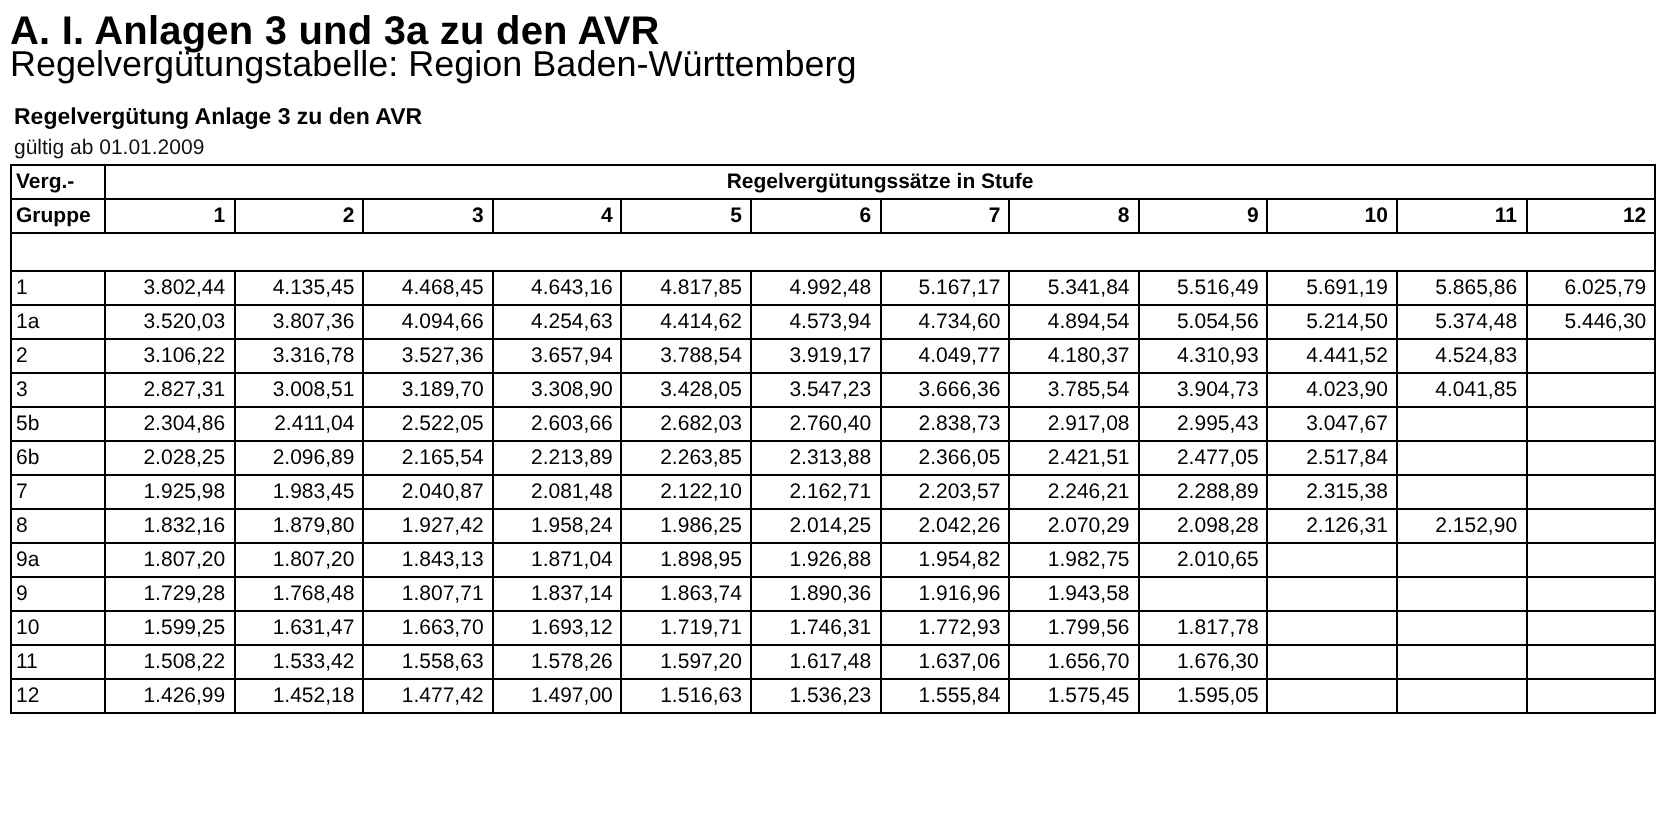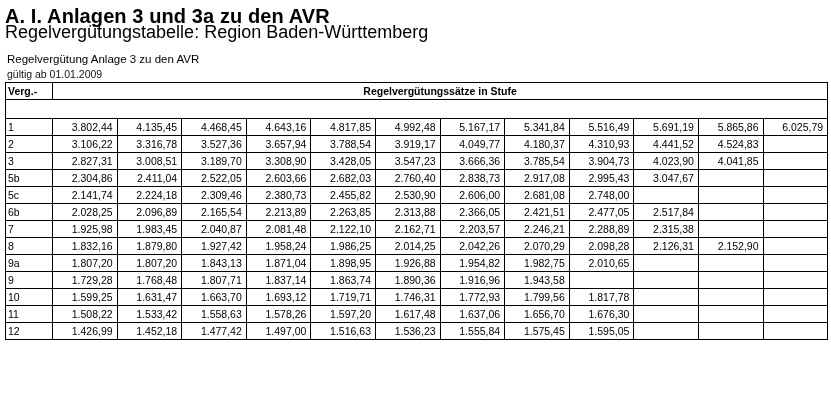--- a/index.html
+++ b/index.html
@@ -1,20 +1,20 @@
 <!DOCTYPE html>
 <html><head>
 <meta charset="utf-8">
 <style>
   html, body { margin: 0; padding: 0; background: #ffffff; }
   body { width: 831px; height: 420px; position: relative; overflow: hidden;
          font-family: "Liberation Sans", sans-serif; color: #000; }
   .h1 { position: absolute; left: 5px; top: 5px; font-size: 20px; font-weight: bold; letter-spacing: 0.1px; }
   .h2 { position: absolute; left: 5px; top: 22px; font-size: 18px; }
-  .h3 { position: absolute; left: 7px; top: 53px; font-size: 11.5px; font-weight: normal; }
+  .h3 { position: absolute; left: 7px; top: 53px; font-size: 11.5px; font-weight: bold; }
   .h4 { position: absolute; left: 7px; top: 68px; font-size: 10.5px; color: #111; }
   .foot { position: absolute; left: 5px; top: 424px; font-size: 11px; }
   table.t { position: absolute; left: 5px; top: 82px; border-collapse: collapse; table-layout: fixed; font-size: 10.5px; }
   table.t td { border: 1px solid #000; padding: 0 3px; height: 16px; line-height: 16px; white-space: nowrap; overflow: hidden; }
   table.t td.num { text-align: right; padding-right: 4px; }
   table.t td.grp { text-align: left; padding-left: 2px; }
   table.t td.hdr { font-weight: bold; }
   table.t td.span-title { text-align: center; font-weight: bold; }
   table.t tr.spacer td { height: 18px; border-left: 1px solid #000; border-right: 1px solid #000; }
   col.c0 { width: 47px; }
@@ -42,39 +42,69 @@
       <col class="cn">
       <col class="cn">
       <col class="cn">
       <col class="cn">
     </colgroup>
   <tbody id="tbody">
     <tr>
       <td class="grp hdr">Verg.-</td>
       <td class="span-title" colspan="12">Regelvergütungssätze in Stufe</td>
     </tr>
+    <tr id="stage-row">
+      <td class="grp hdr">Gruppe</td>
+    <td class="num hdr">1</td>
+        <td class="num hdr">2</td>
+        <td class="num hdr">3</td>
+        <td class="num hdr">4</td>
+        <td class="num hdr">5</td>
+        <td class="num hdr">6</td>
+        <td class="num hdr">7</td>
+        <td class="num hdr">8</td>
+        <td class="num hdr">9</td>
+        <td class="num hdr">10</td>
+        <td class="num hdr">11</td>
+        <td class="num hdr">12</td>
+      </tr>
     <tr class="spacer">
       <td colspan="13"></td>
     </tr>
   <tr>
         <td class="grp">1</td>
         <td class="num">3.802,44</td>
         <td class="num">4.135,45</td>
         <td class="num">4.468,45</td>
         <td class="num">4.643,16</td>
         <td class="num">4.817,85</td>
         <td class="num">4.992,48</td>
         <td class="num">5.167,17</td>
         <td class="num">5.341,84</td>
         <td class="num">5.516,49</td>
         <td class="num">5.691,19</td>
         <td class="num">5.865,86</td>
         <td class="num">6.025,79</td>
       </tr>
       <tr>
+        <td class="grp">1a</td>
+        <td class="num">3.520,03</td>
+        <td class="num">3.807,36</td>
+        <td class="num">4.094,66</td>
+        <td class="num">4.254,63</td>
+        <td class="num">4.414,62</td>
+        <td class="num">4.573,94</td>
+        <td class="num">4.734,60</td>
+        <td class="num">4.894,54</td>
+        <td class="num">5.054,56</td>
+        <td class="num">5.214,50</td>
+        <td class="num">5.374,48</td>
+        <td class="num">5.446,30</td>
+      </tr>
+      <tr>
         <td class="grp">2</td>
         <td class="num">3.106,22</td>
         <td class="num">3.316,78</td>
         <td class="num">3.527,36</td>
         <td class="num">3.657,94</td>
         <td class="num">3.788,54</td>
         <td class="num">3.919,17</td>
         <td class="num">4.049,77</td>
         <td class="num">4.180,37</td>
         <td class="num">4.310,93</td>
@@ -106,35 +136,20 @@
         <td class="num">2.682,03</td>
         <td class="num">2.760,40</td>
         <td class="num">2.838,73</td>
         <td class="num">2.917,08</td>
         <td class="num">2.995,43</td>
         <td class="num">3.047,67</td>
         <td class="num"></td>
         <td class="num"></td>
       </tr>
       <tr>
-        <td class="grp">5c</td>
-        <td class="num">2.141,74</td>
-        <td class="num">2.224,18</td>
-        <td class="num">2.309,46</td>
-        <td class="num">2.380,73</td>
-        <td class="num">2.455,82</td>
-        <td class="num">2.530,90</td>
-        <td class="num">2.606,00</td>
-        <td class="num">2.681,08</td>
-        <td class="num">2.748,00</td>
-        <td class="num"></td>
-        <td class="num"></td>
-        <td class="num"></td>
-      </tr>
-      <tr>
         <td class="grp">6b</td>
         <td class="num">2.028,25</td>
         <td class="num">2.096,89</td>
         <td class="num">2.165,54</td>
         <td class="num">2.213,89</td>
         <td class="num">2.263,85</td>
         <td class="num">2.313,88</td>
         <td class="num">2.366,05</td>
         <td class="num">2.421,51</td>
         <td class="num">2.477,05</td>

